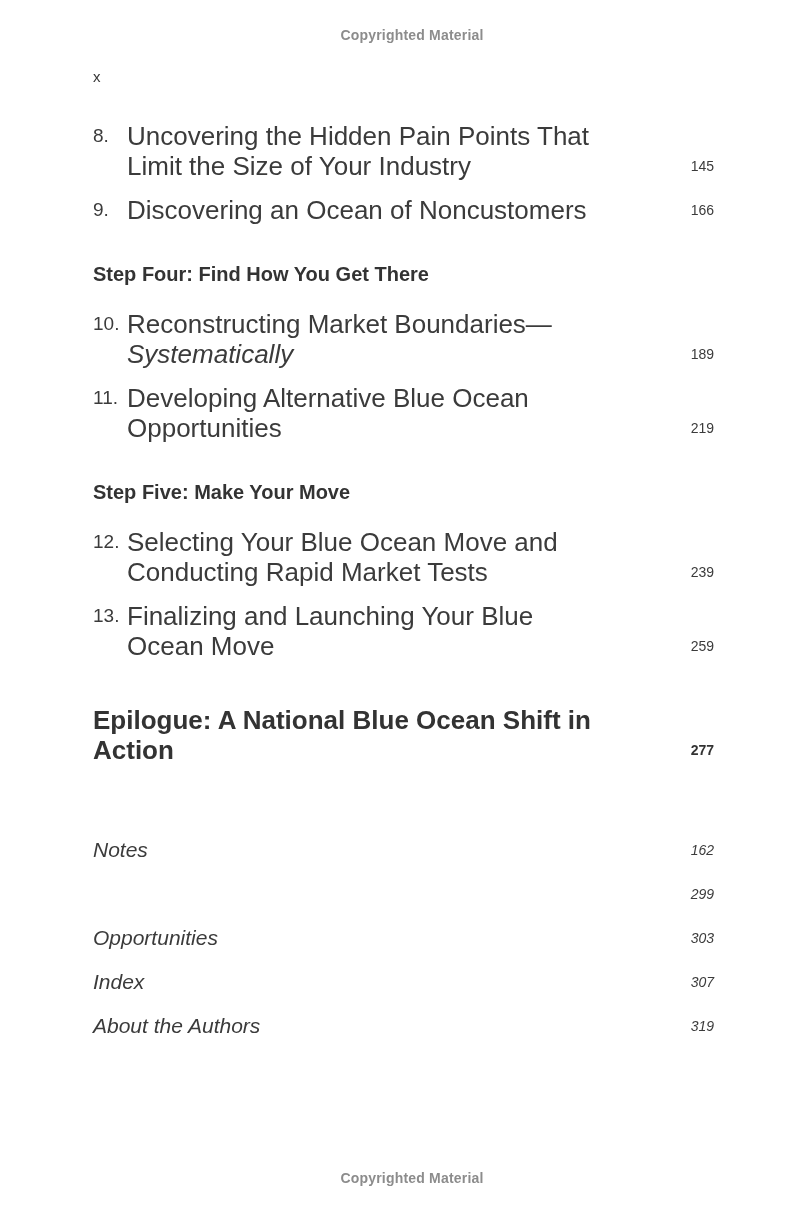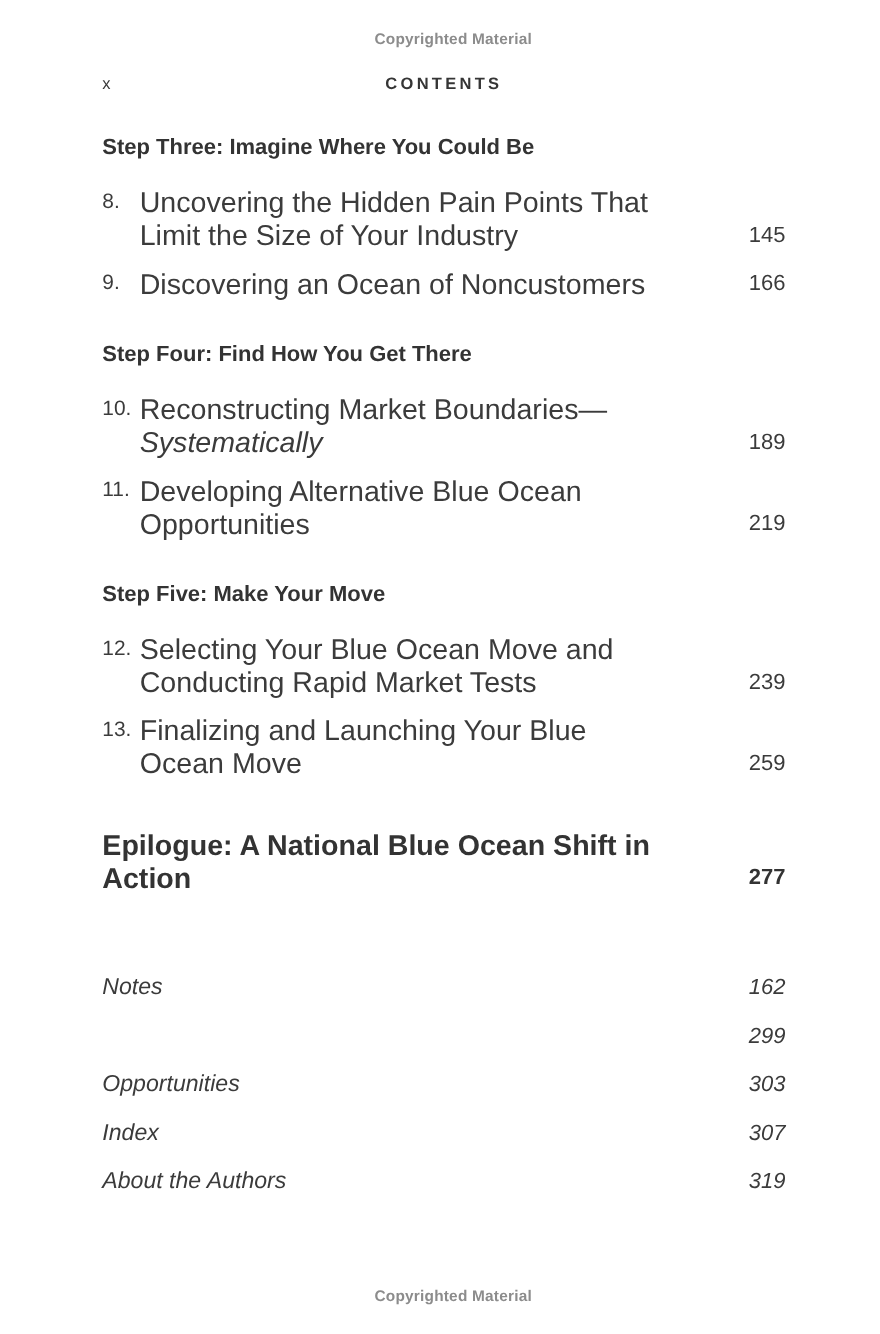--- a/index.html
+++ b/index.html
@@ -69,21 +69,21 @@
     line-height:30px;
     align-self:flex-start;
   }
   .entry-title{
     max-width:465px;
     font-size:26px;
     line-height:30px;
   }
   .entry-page{
     margin-left:auto;
-    font-size:20px;
+    font-size:14px;
     line-height:30px;
     text-align:right;
   }
   .epilogue-row{
     margin-top:44px;
     font-weight:bold;
     color:#333333;
   }
   .epilogue-row .entry-title{max-width:520px;}
   .backmatter{margin-top:70px;}
@@ -103,25 +103,23 @@
 <body>
 
 <div class="page">
 
   <div class="copyright copyright-top">Copyrighted Material</div>
 
   <div class="content">
 
     <div class="header-row">
       <span class="folio">x</span>
-      <div class="running-head">CONTENTS</div>
     </div>
 
     <div class="section first">
-      <h2 class="section-heading">Step Three: Imagine Where You Could Be</h2>
 
       <div class="entry">
         <span class="entry-num">8.</span>
         <span class="entry-title">Uncovering the Hidden Pain Points That Limit the Size of Your Industry</span>
         <span class="entry-page">145</span>
       </div>
 
       <div class="entry">
         <span class="entry-num">9.</span>
         <span class="entry-title">Discovering an Ocean of Noncustomers</span>

